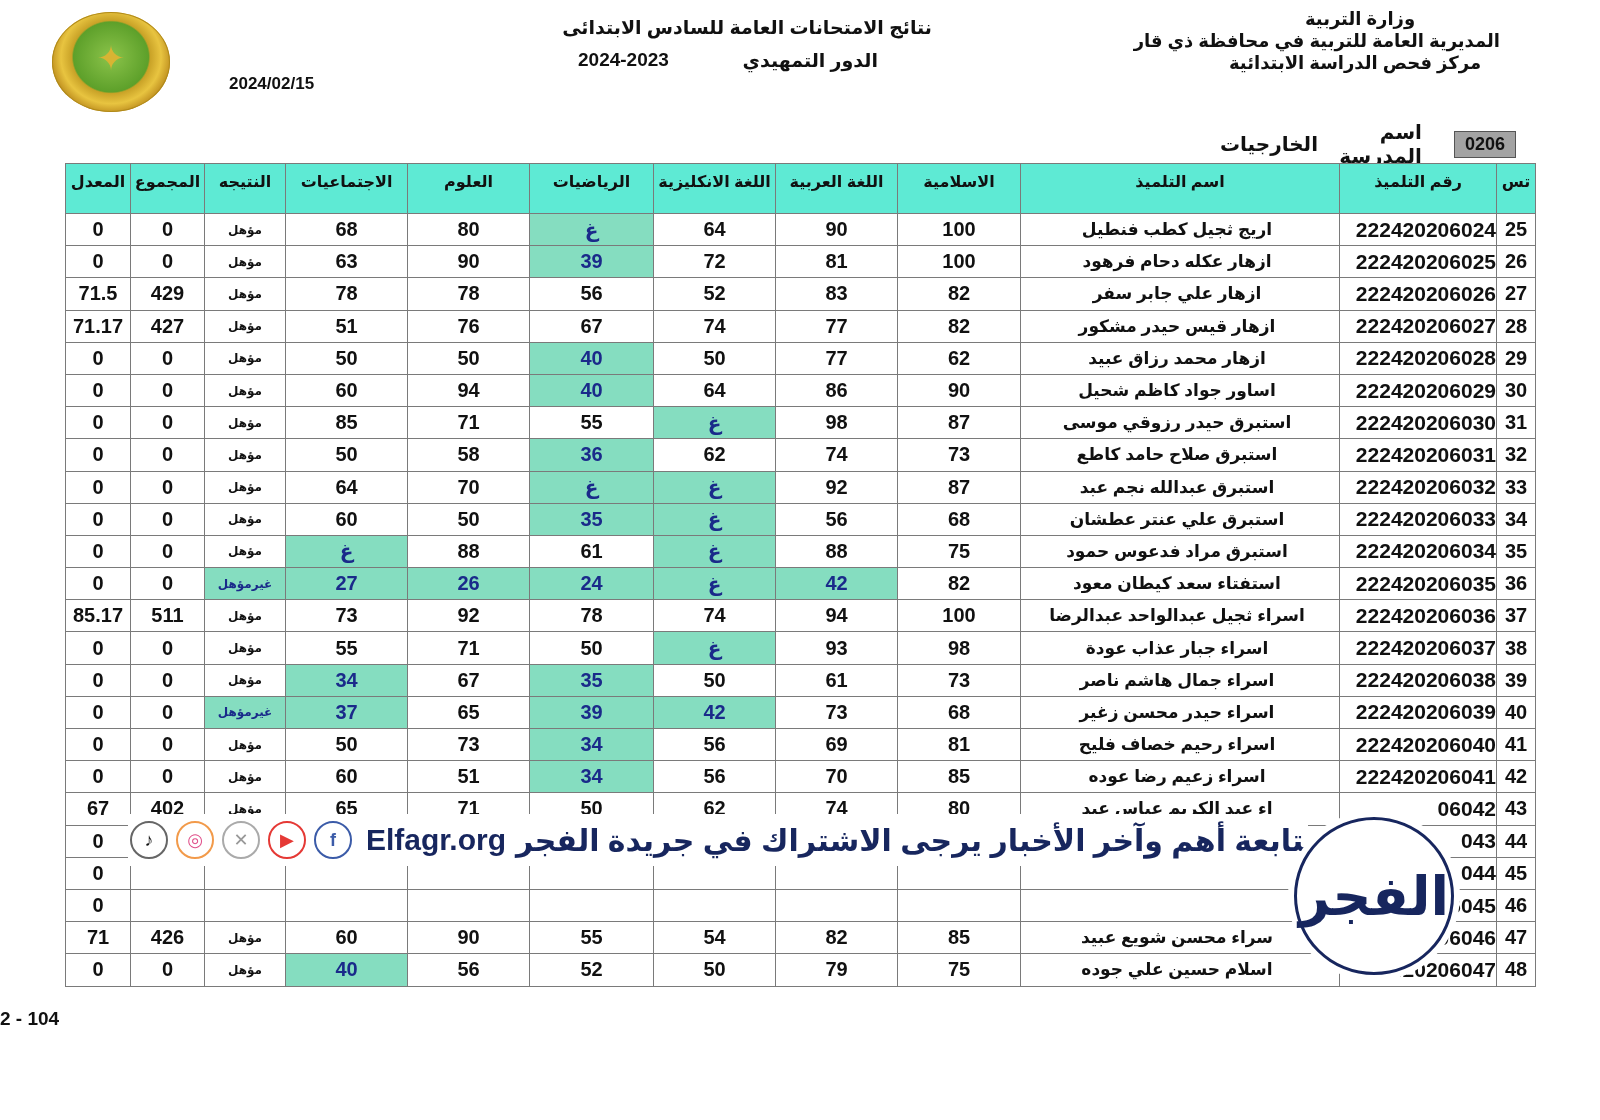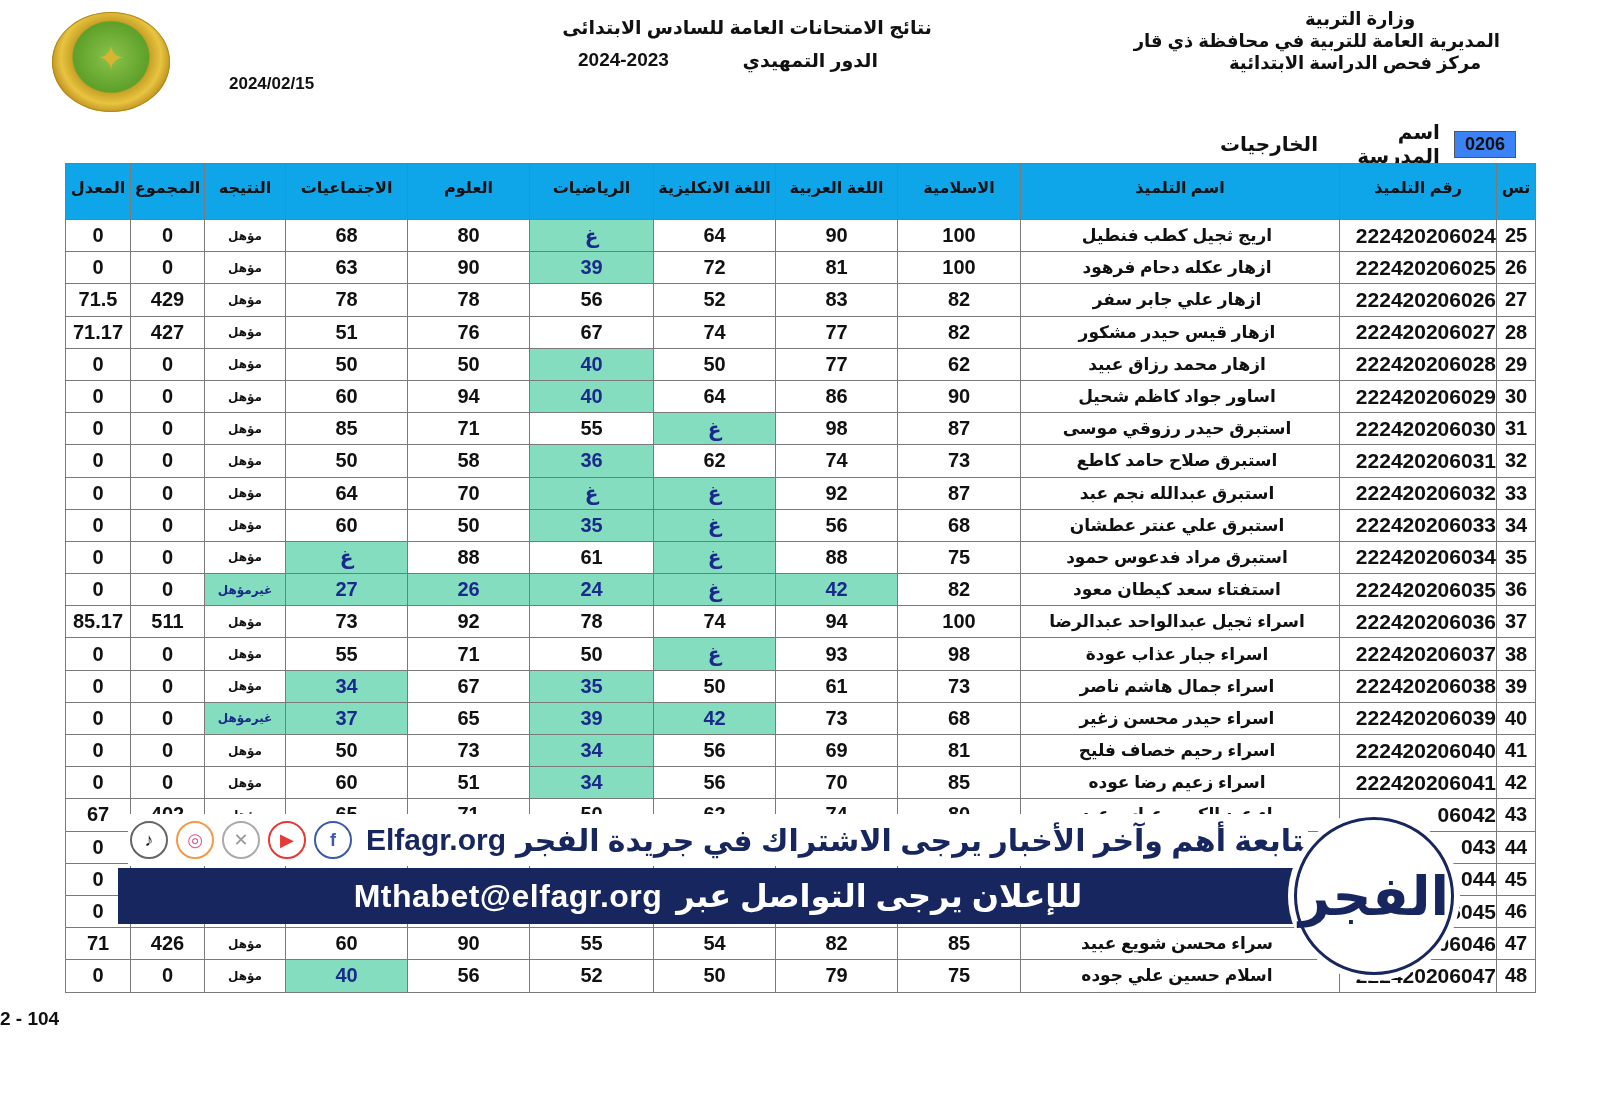--- a/index.html
+++ b/index.html
@@ -11,24 +11,24 @@
   .hdr-center{position:absolute;top:16px;left:560px;width:380px;direction:rtl;font-weight:bold;font-size:19px;}
   .hdr-center .t1{text-align:right;padding-right:8px;}
   .hdr-center .t2{margin-top:10px;display:flex;justify-content:space-between;padding:0 62px 0 18px;}
   .hdr-center .year{direction:ltr;}
   .logo{position:absolute;left:52px;top:12px;width:118px;height:100px;border-radius:50%;
         background:radial-gradient(ellipse at 50% 45%, #8bc34a 0%, #5da02a 45%, #c9a227 47%, #e8c440 60%, #b8861a 75%, #f0d060 88%, #8a6510 100%);
         box-shadow:0 0 0 1px #b08a1a inset;}
   .logo .palm{position:absolute;left:50%;top:26px;transform:translateX(-50%);font-size:34px;color:#d8b433;}
   .date{position:absolute;left:190px;top:74px;font-weight:bold;font-size:17px;margin-left:39px;}
   .school{position:absolute;top:120px;left:1220px;width:296px;direction:rtl;display:flex;align-items:center;font-weight:bold;font-size:20px;}
-  .school .code{border:1.5px solid #555;padding:2px 10px;font-size:18px;margin-left:14px;background:#3b82f6;}
+  .school .code{border:1.5px solid #555;padding:2px 10px;font-size:18px;margin-left:32px;background:#a3a3a3;}
   .school .lbl{margin-left:18px;}
   table.res{position:absolute;left:65px;top:163px;border-collapse:collapse;direction:rtl;table-layout:fixed;}
-  table.res th{background:#0ea5e9;border:1.5px solid #7a7a7a;font-weight:bold;font-size:16px;height:40px;vertical-align:top;padding-top:14px;white-space:nowrap;}
+  table.res th{background:#5eead4;border:1.5px solid #7a7a7a;font-weight:bold;font-size:16px;height:40px;vertical-align:top;padding-top:8px;white-space:nowrap;}
   table.res td{border:1.5px solid #7a7a7a;height:31.2px;text-align:center;font-weight:bold;font-size:20px;padding:0;white-space:nowrap;}
   table.res td.nm{text-align:center;padding-right:6px;font-size:17px;}
   table.res td.id{font-size:21px;text-align:right;padding-left:3px;}
   table.res td.res-cell{font-size:12px;}
   table.res td.hl{background:#85ddc0;color:#1a2a8a;}
   .footer{position:absolute;top:1008px;left:0;width:1575px;text-align:left;font-weight:bold;font-size:19px;}
   .banner{position:absolute;left:118px;top:812px;width:1190px;height:112px;}
   .banner .top{position:absolute;left:10px;top:2px;width:1180px;height:52px;background:#fff;display:flex;align-items:center;}
   .banner .bot{position:absolute;left:0;top:56px;width:1200px;height:56px;background:#17265e;color:#fff;display:flex;align-items:center;justify-content:center;font-size:32px;font-weight:bold;letter-spacing:0.5px;}
   .banner .socials{display:flex;gap:8px;margin-left:2px;}
@@ -450,20 +450,16 @@
       <span class="soc ig">◎</span>
       <span class="soc x">✕</span>
       <span class="soc yt">▶</span>
       <span class="soc fb">f</span>
     </div>
     <div class="msg">
       <span>لمتابعة أهم وآخر الأخبار يرجى الاشتراك في جريدة الفجر</span>
       <span class="site">Elfagr.org</span>
     </div>
   </div>
-  <div class="bot">
-    <span>Mthabet@elfagr.org</span>
-    <span style="direction:rtl;margin-left:14px;">للإعلان يرجى التواصل عبر</span>
-  </div>
 </div>
 <div class="seal">
     <span>الفجر</span>
   </div>
 
 </body></html>

